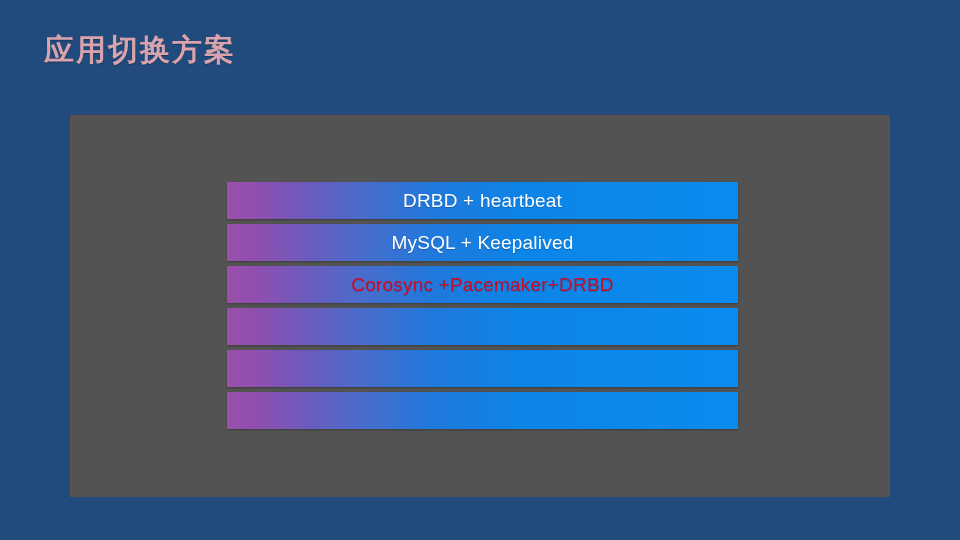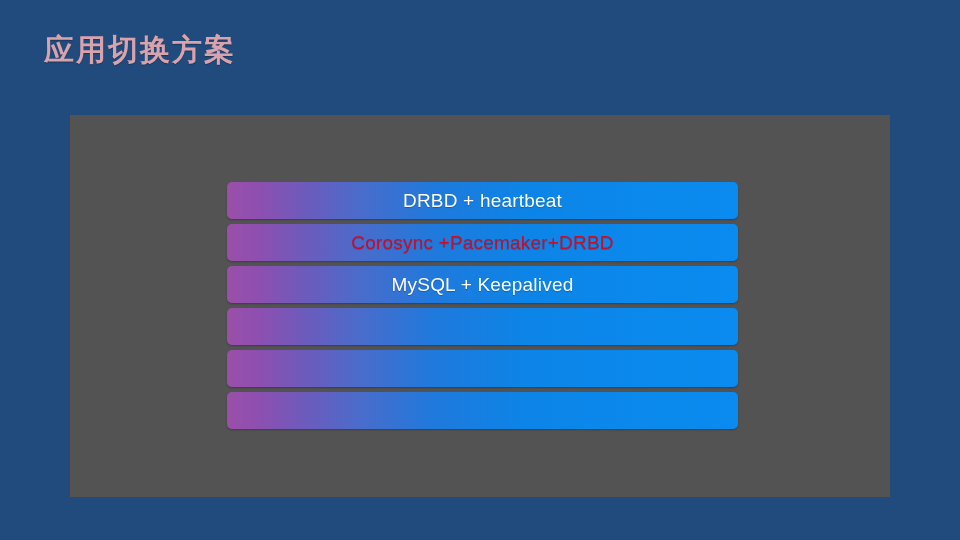--- a/index.html
+++ b/index.html
@@ -57,21 +57,21 @@
     top: 66px;
     width: 511px;
     display: flex;
     flex-direction: column;
     gap: 5px;
   }
 
   .bar {
     position: relative;
     height: 37px;
-    border-radius: 5px;
+    border-radius: 0;
     background: linear-gradient(
       to right,
       #9b4fa9 0%,
       #8e4fb0 6%,
       #6a5cbd 16%,
       #4a6ccb 26%,
       #2079dc 40%,
       #0d84e7 58%,
       #0b88ec 78%,
       #0a8bef 100%
@@ -113,25 +113,25 @@
 
   <div class="content-panel">
 
     <div class="bar-stack">
 
       <div class="bar">
         <span class="bar-label white">DRBD + heartbeat</span>
       </div>
 
       <div class="bar">
-        <span class="bar-label red">Corosync +Pacemaker+DRBD</span>
+        <span class="bar-label white">MySQL + Keepalived</span>
       </div>
 
       <div class="bar">
-        <span class="bar-label white">MySQL + Keepalived</span>
+        <span class="bar-label red">Corosync +Pacemaker+DRBD</span>
       </div>
 
       <div class="bar">
         <span class="bar-label empty"></span>
       </div>
 
       <div class="bar">
         <span class="bar-label empty"></span>
       </div>
 

